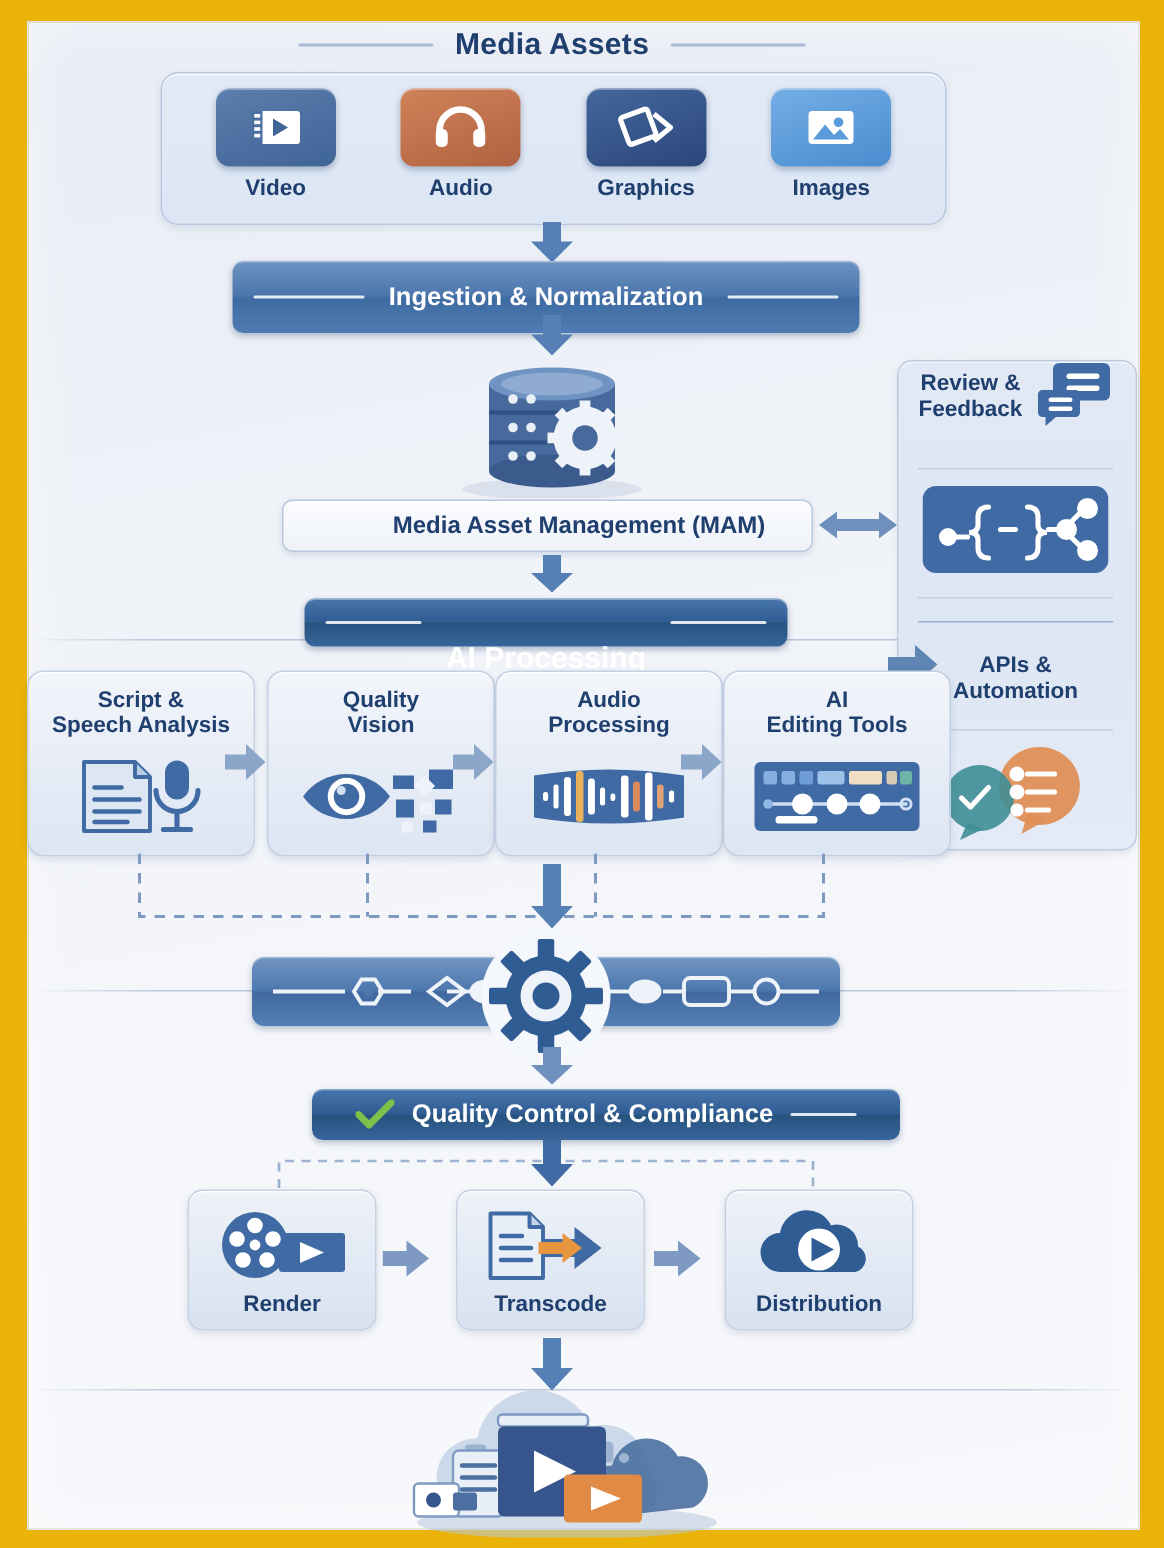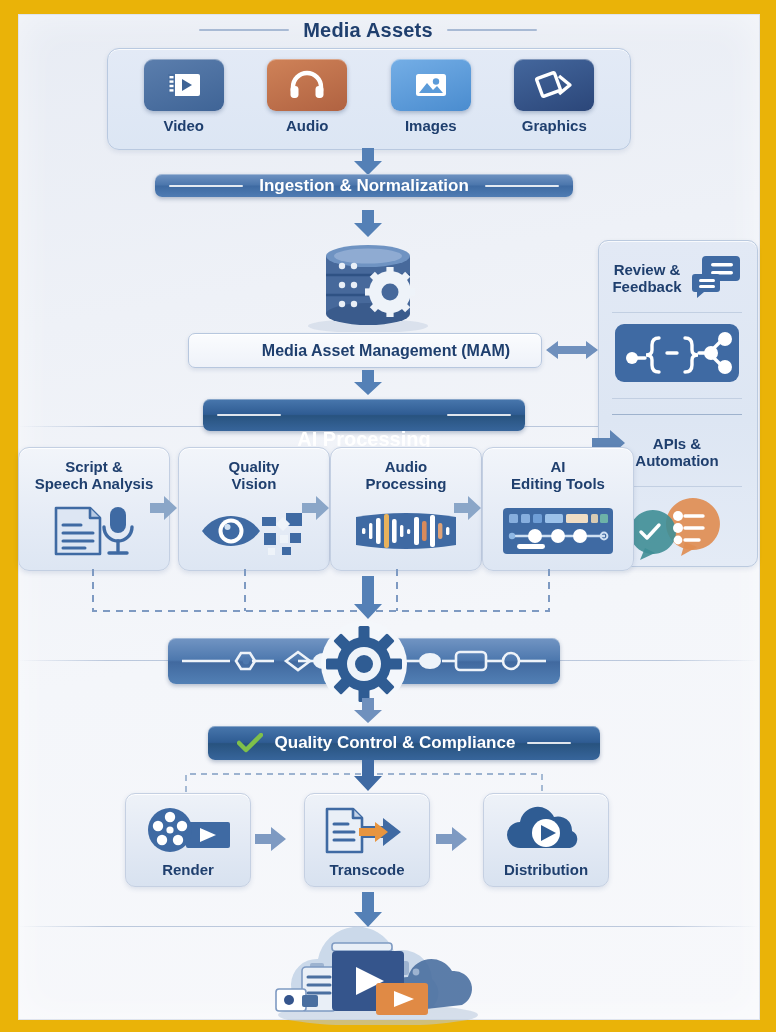--- a/index.html
+++ b/index.html
@@ -134,56 +134,56 @@
                 <path d="M5 21 v-4 a14 14 0 0 1 28 0 v4" fill="none" stroke="#fff" stroke-width="4.4" stroke-linecap="round"></path>
                 <rect x="2.5" y="16" width="8" height="12" rx="3.4" fill="#fff"></rect>
                 <rect x="27.5" y="16" width="8" height="12" rx="3.4" fill="#fff"></rect>
               </svg>
           </span>
         </div>
         <div class="asset-label">Audio</div>
       </div>
 
       <div class="asset">
-        <div class="tile" style="background:linear-gradient(160deg,#74aee6 0%,#4a8ccf 100%);">
-          <span>
-            <svg width="38" height="30" viewBox="0 0 38 30">
-                <rect x="4" y="4" width="30" height="22" rx="2.5" fill="#fff"></rect>
-                <circle cx="24" cy="11.5" r="3.2" fill="#5b9bd9"></circle>
-                <path d="M7 23 L15 13 L21 20 L25 16 L31 23 Z" fill="#5b9bd9"></path>
-              </svg>
-          </span>
-        </div>
-        <div class="asset-label">Images</div>
-      </div>
-
-      <div class="asset">
         <div class="tile" style="background:linear-gradient(160deg,#44679d 0%,#2b4679 100%);">
           <span>
             <svg width="42" height="32" viewBox="0 0 42 32">
                 <g fill="none" stroke="#fff" stroke-width="3.4" stroke-linejoin="round">
                   <rect x="6" y="6" width="19" height="19" rx="1.5" transform="rotate(-20 15.5 15.5)"></rect>
                   <path d="M26 7 L37 16 L26 25"></path>
                 </g>
               </svg>
           </span>
         </div>
         <div class="asset-label">Graphics</div>
       </div>
 
+      <div class="asset">
+        <div class="tile" style="background:linear-gradient(160deg,#74aee6 0%,#4a8ccf 100%);">
+          <span>
+            <svg width="38" height="30" viewBox="0 0 38 30">
+                <rect x="4" y="4" width="30" height="22" rx="2.5" fill="#fff"></rect>
+                <circle cx="24" cy="11.5" r="3.2" fill="#5b9bd9"></circle>
+                <path d="M7 23 L15 13 L21 20 L25 16 L31 23 Z" fill="#5b9bd9"></path>
+              </svg>
+          </span>
+        </div>
+        <div class="asset-label">Images</div>
+      </div>
+
     </div>
   </div>
 
   <div class="arrow-down" style="left:351px;top:148px;">
     <svg width="34" height="28" viewBox="0 0 34 28">
         <path d="M11 0 h12 v13 h8 L17 27 L3 13 h8 Z" fill="#5480b6"></path>
       </svg>
   </div>
 
-  <div class="banner" style="left:155px;top:174px;width:418px;height:23px;">
+  <div class="banner" style="left:155px;top:174px;width:418px;height:48px;">
     <div class="brule"></div>
     <span style="font-size:17px;">Ingestion &amp; Normalization</span>
     <div class="brule"></div>
   </div>
 
   <div class="arrow-down" style="left:351px;top:210px;">
     <svg width="34" height="28" viewBox="0 0 34 28">
         <path d="M11 0 h12 v13 h8 L17 27 L3 13 h8 Z" fill="#5480b6"></path>
       </svg>
   </div>
@@ -236,21 +236,21 @@
   </div>
 
   <div class="arrow-down" style="left:351px;top:370px;">
     <svg width="34" height="26" viewBox="0 0 34 26">
         <path d="M11 0 h12 v12 h8 L17 25 L3 12 h8 Z" fill="#5480b6"></path>
       </svg>
   </div>
 
   <div class="side-panel"></div>
 
-  <div class="side-row" style="left:598px;top:250px;height:56px;gap:8px;">
+  <div class="side-row" style="left:598px;top:236px;height:56px;gap:8px;">
     <div class="side-label">
       <span>Review &amp;</span><br>
       <span>Feedback</span>
     </div>
     <span>
       <svg width="52" height="48" viewBox="0 0 52 48">
         <path d="M16 4 h30 a4 4 0 0 1 4 4 v17 a4 4 0 0 1 -4 4 h-20 l-9 7 v-7 h-1 a4 4 0 0 1 -4 -4 V8 a4 4 0 0 1 4 -4 Z" fill="#3f6aa3"></path>
         <g fill="#fff">
             <rect x="21" y="11" width="22" height="3.6" rx="1.8"></rect>
             <rect x="21" y="19" width="22" height="3.6" rx="1.8"></rect>

